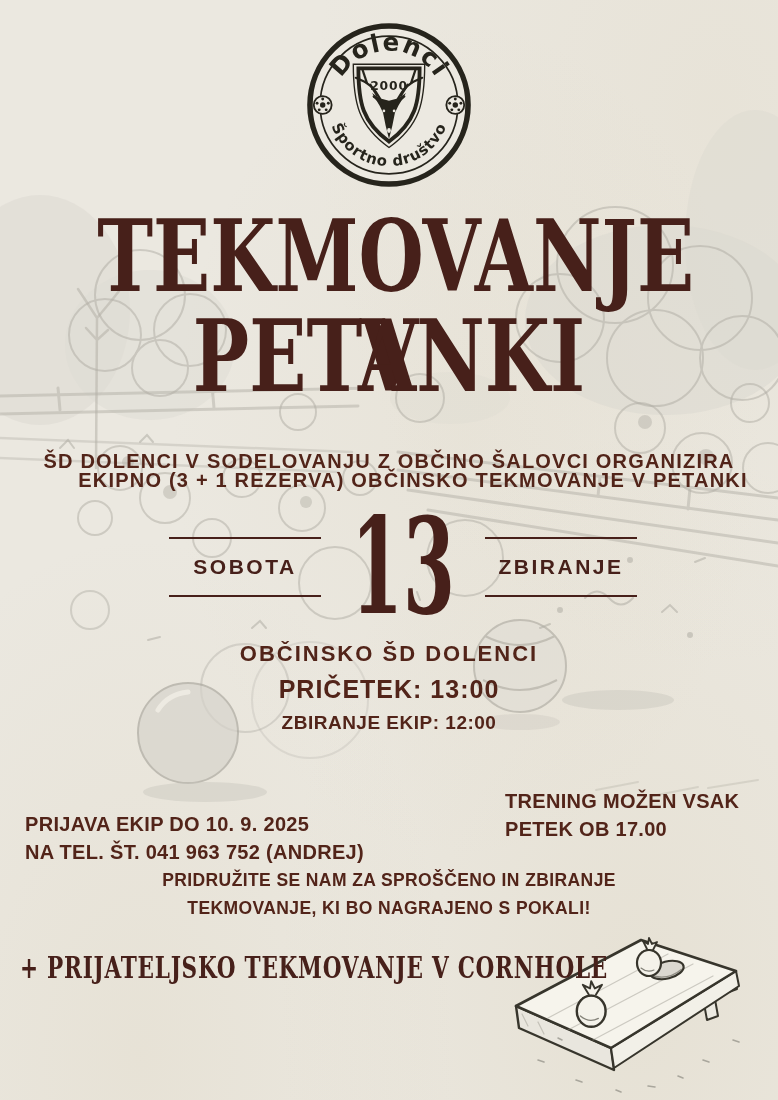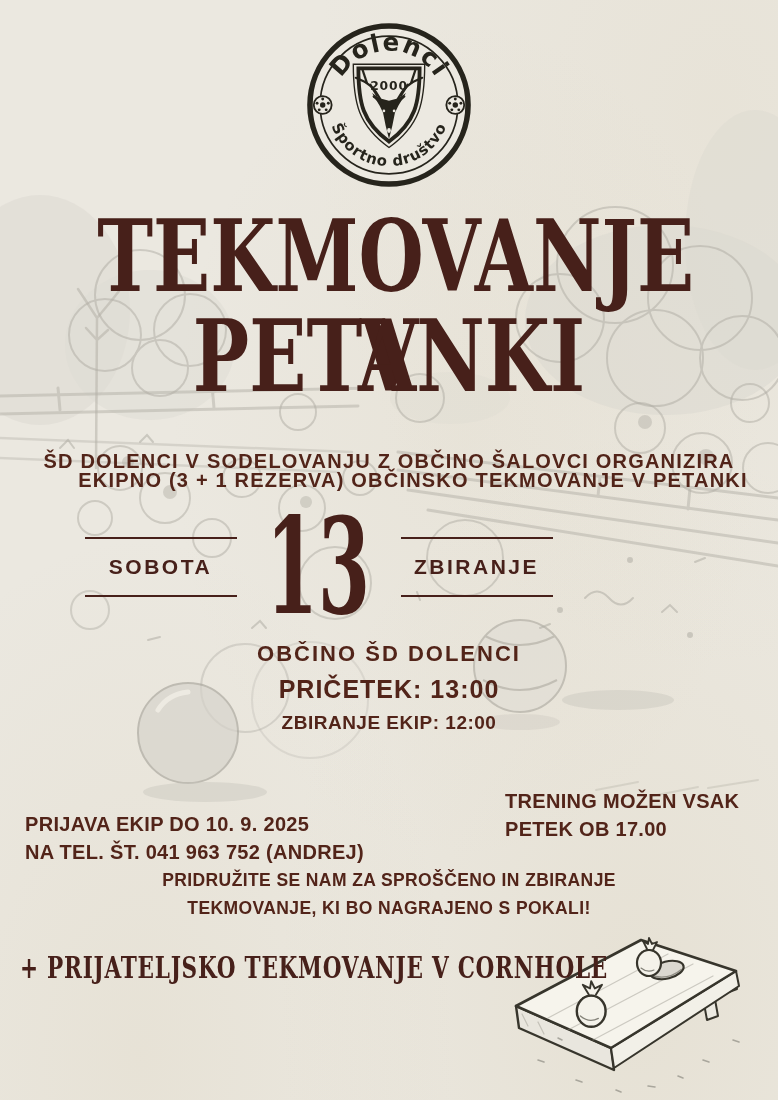--- a/index.html
+++ b/index.html
@@ -18,21 +18,21 @@
   .varsity{font-family:"DejaVu Serif",serif;font-weight:bold;color:#47201a;}
   .sans{font-weight:bold;color:#522419;}
   .center{left:0;width:778px;text-align:center;}
   .logo{top:20px;left:304px;width:170px;height:170px;}
   .title-line{line-height:1;font-size:100px;letter-spacing:0px;transform:scaleX(.75);}
   .title1{top:206px;}
   .title2{top:306px;}
   .intro-line{font-size:20px;letter-spacing:1.2px;}
   .intro1{top:450px;}
   .intro2{top:469px;padding-left:24px;}
-  .date-row{top:514px;left:0;width:637px;display:flex;justify-content:center;align-items:center;gap:30px;}
+  .date-row{top:514px;left:0;width:637px;display:flex;justify-content:flex-end;align-items:center;gap:30px;}
   .date-cell{box-sizing:border-box;width:152px;border-top:2px solid #47201a;border-bottom:2px solid #47201a;
     padding:16px 2px;text-align:center;font-weight:bold;color:#47201a;font-size:21px;letter-spacing:2.5px;}
   .date-num{width:104px;display:flex;justify-content:center;}
   .date-num span{display:inline-block;font-size:115px;line-height:.92;transform:scale(.65,1.15);}
   .venue{top:641px;font-size:22px;letter-spacing:2px;}
   .start{top:675px;font-size:25px;letter-spacing:1px;}
   .gather{top:712px;font-size:19px;letter-spacing:.5px;}
   .infocol{line-height:1.38;font-size:20px;letter-spacing:.3px;}
   .reg{top:788px;left:25px;margin-top:23px;}
   .training{top:788px;left:505px;}
@@ -216,21 +216,21 @@
   <div class="layer center sans intro-line intro2">EKIPNO (3 + 1 REZERVA) OBČINSKO TEKMOVANJE V PETANKI</div>
 
   <div class="layer date-row">
     <div class="date-cell">SOBOTA</div>
     <div class="date-num varsity">
       <span>13</span>
     </div>
     <div class="date-cell">ZBIRANJE</div>
   </div>
 
-  <div class="layer center sans venue">OBČINO ŠD DOLENCI</div>
+  <div class="layer center sans venue">OBČINSKO ŠD DOLENCI</div>
   <div class="layer center sans start">PRIČETEK: 13:00</div>
   <div class="layer center sans gather">ZBIRANJE EKIP: 12:00</div>
 
   <div class="layer sans infocol reg">
     <div>PRIJAVA EKIP DO 10. 9. 2025</div>
     <div>NA TEL. ŠT. 041 963 752 (ANDREJ)</div>
   </div>
   <div class="layer sans infocol training">
     <div>TRENING MOŽEN VSAK</div>
     <div>PETEK OB 17.00</div>

